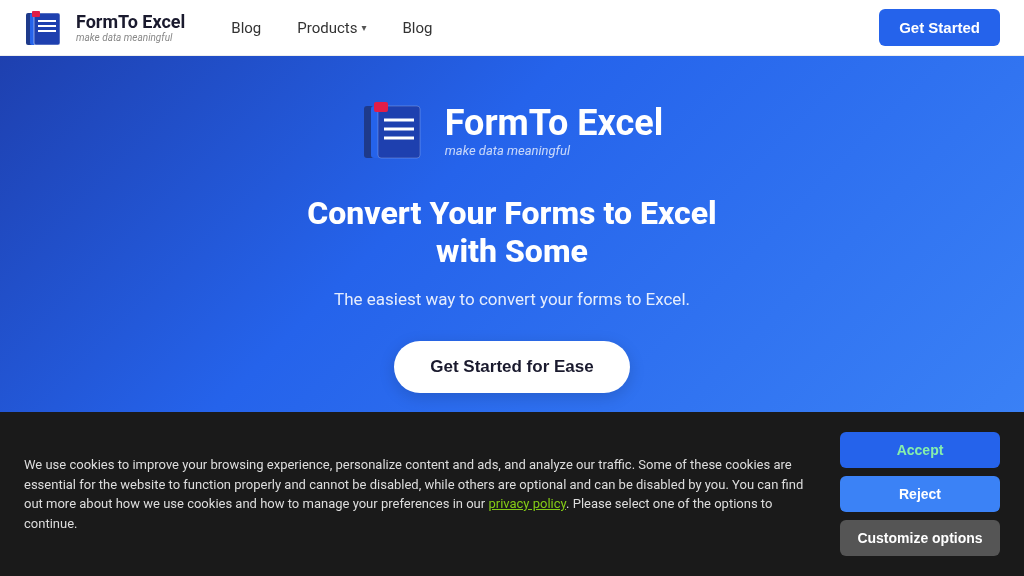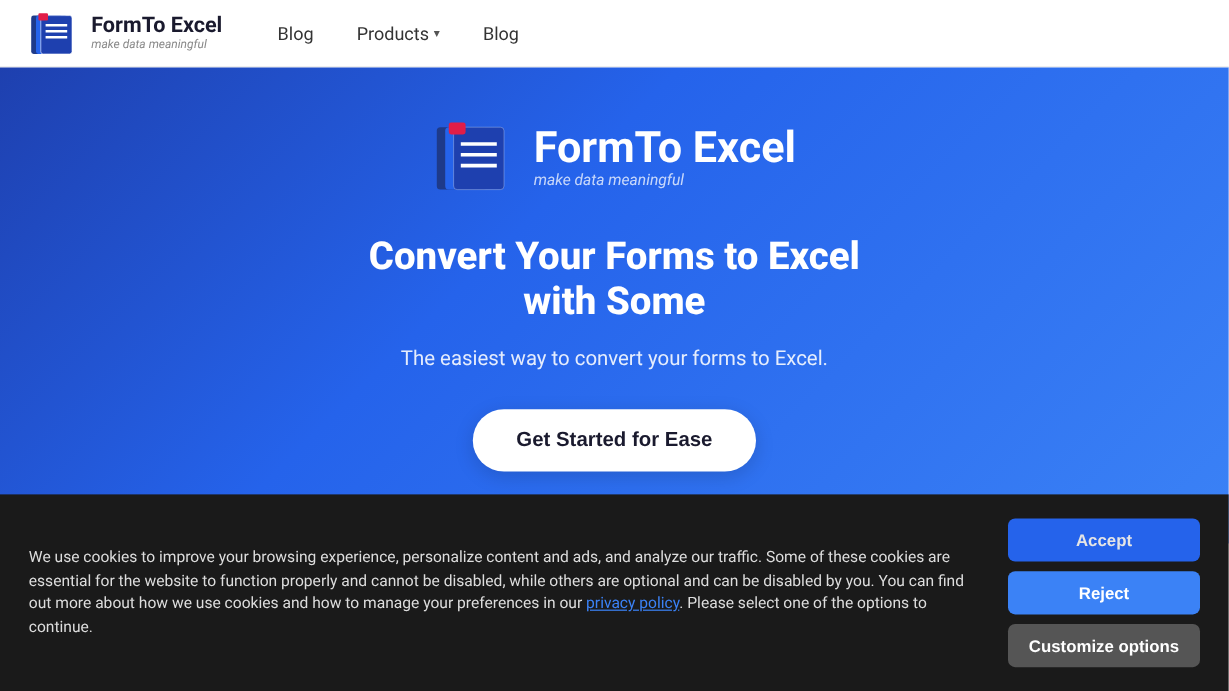--- a/index.html
+++ b/index.html
@@ -155,32 +155,32 @@
       gap: 24px;
       z-index: 100;
     }
     .cookie-text {
       font-size: 13px;
       color: #ddd;
       line-height: 1.5;
       flex: 1;
     }
     .cookie-text a {
-      color: #3b82f6;
+      color: #84cc16;
       text-decoration: underline;
     }
     .cookie-buttons {
       display: flex;
       flex-direction: column;
       gap: 8px;
       min-width: 160px;
     }
     .btn-accept {
       background: #2563eb;
-      color: #e5e5e5;
+      color: #86efac;
       border: none;
       padding: 10px 16px;
       border-radius: 6px;
       font-size: 14px;
       font-weight: 700;
       cursor: pointer;
       text-align: center;
     }
     .btn-reject {
       background: #3b82f6;
@@ -226,20 +226,23 @@
     </div>
   </a>
   <div class="nav-links">
     <a class="nav-link" href="#">Blog</a>
     <a class="nav-link nav-link-products" href="#">
       <span>Products</span>
       <span class="chevron-down">▾</span>
     </a>
     <a class="nav-link" href="#">Blog</a>
   </div>
+  <div class="navbar-cta">
+    <button class="btn-get-started-nav">Get Started</button>
+  </div>
 </nav>
 
 <section class="hero">
   <div class="hero-logo-wrap">
 
     <svg class="hero-logo-icon" viewBox="0 0 70 70" fill="none" xmlns="http://www.w3.org/2000/svg">
       <rect x="3" y="10" width="42" height="52" rx="3" fill="#1e3a8a"></rect>
       <rect x="10" y="10" width="42" height="52" rx="3" fill="#2563eb"></rect>
       <rect x="17" y="10" width="42" height="52" rx="3" fill="#1e40af" stroke="rgba(255,255,255,0.3)" stroke-width="0.8"></rect>
       <line x1="23" y1="24" x2="53" y2="24" stroke="white" stroke-width="3"></line>

